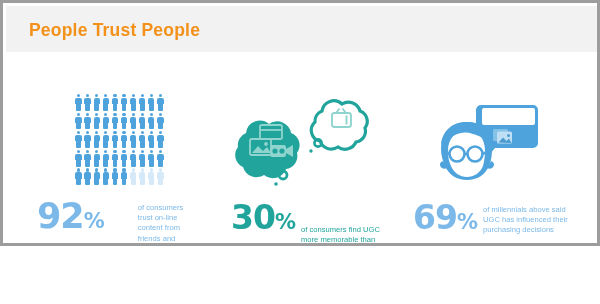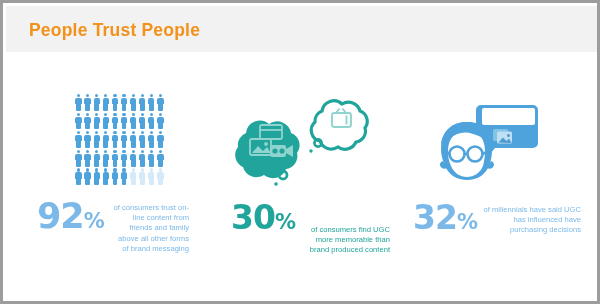--- a/index.html
+++ b/index.html
@@ -6,26 +6,25 @@
     margin: 0;
     padding: 0;
     background: #ffffff;
   }
   body {
     font-family: "Liberation Sans", sans-serif;
   }
   .slide {
     position: relative;
     width: 600px;
-    height: 304px;
+    height: 246px;
     box-sizing: border-box;
     background: #ffffff;
     border: 3px solid #9d9d9d;
     overflow: hidden;
-    text-align: right;
   }
   .title-band {
     position: absolute;
     left: 3px;
     top: 3px;
     width: 594px;
     height: 46px;
     background: #f2f2f2;
   }
   .page-title {
@@ -117,21 +116,21 @@
   .person u {          
     left: 1.1px; top: 10.2px;
     width: 4.8px; height: 6.6px;
     border-radius: 0 0 1px 1px;
   }
   .person.faded i,
   .person.faded b,
   .person.faded u { background: #cfe6f7; }
   .person.faded { opacity: .85; }
 
-  #readout-people { left: 8px; top: 114px; }
+  #readout-people { left: 8px; top: 114px; gap: 28px; }
   #readout-people .big-num { font-size: 35px; }
 
   
   #stat-ugc { left: 222px; width: 165px; }
   .cloud-wrap { position: absolute; left: 0; top: 0; }
 
   #readout-ugc { left: 6px; top: 116px; }
   #readout-ugc .caption { max-width: 104px; margin-top: 20px; }
 
   
@@ -523,18 +522,18 @@
               <path d="M63.5 67 c3 -1 5 -2 7 -4"></path>
             </g>
             <path d="M24 74 c-3 1 -4 4 -2 6 c1 2 4 2 6 1 z" fill="#4fa3dd"></path>
             <path d="M72 74 c3 1 4 4 2 6 c-1 2 -4 2 -6 1 z" fill="#4fa3dd"></path>
           </g>
         </svg>
       </div>
     </div>
 
     <div class="readout" id="readout-millennials">
-      <div class="big-num"><span>32</span><span class="pct">%</span></div>
-      <div class="caption">of millennials have said UGC has influenced have purchasing decisions</div>
+      <div class="big-num"><span>69</span><span class="pct">%</span></div>
+      <div class="caption">of millennials above said UGC has influenced their purchasing decisions</div>
     </div>
   </div>
 
 </div>
 
 </body></html>

